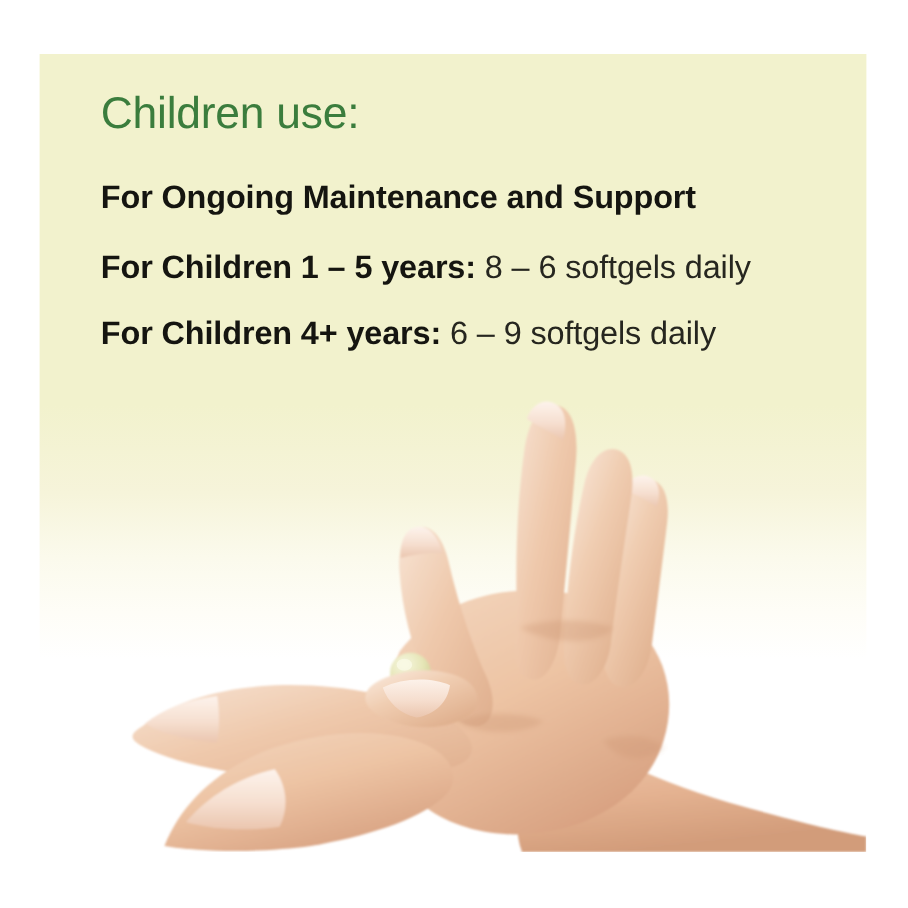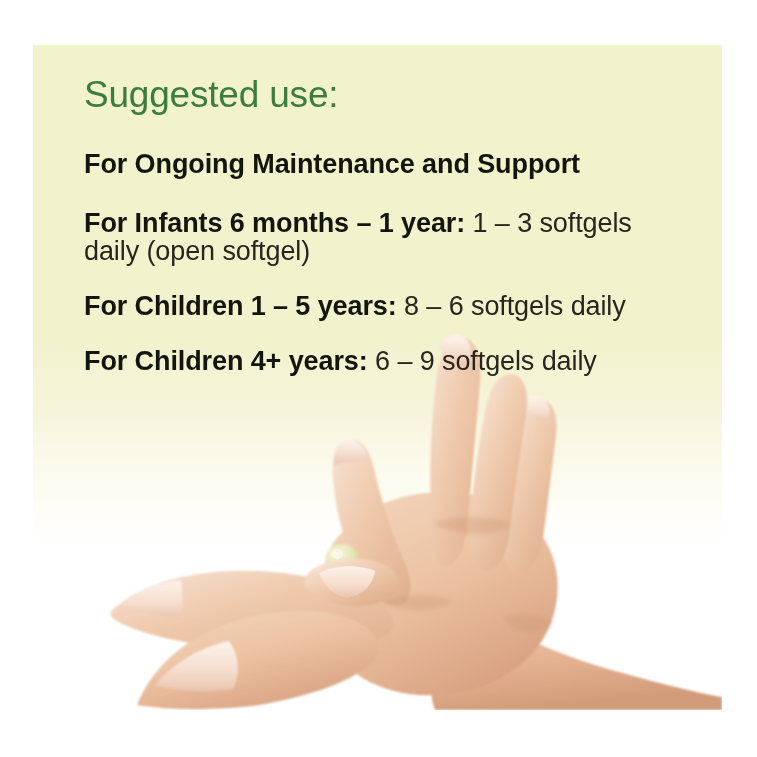--- a/index.html
+++ b/index.html
@@ -236,27 +236,24 @@
         <path d="M280 524 C300 512 330 510 352 520 C368 528 370 546 354 554
                  C330 566 296 562 278 548 C268 540 270 530 280 524 Z" fill="url(#skinB)" filter="url(#soft)"></path>
         <path d="M286 528 C302 520 326 519 342 526
                  C340 540 330 550 314 553
                  C300 550 290 540 286 528 Z" fill="url(#nailG)" opacity="0.95"></path>
       </svg>
     </div>
 
     <div class="text-block">
 
-      <h1 class="heading">Suggested use:</h1>
+      <h1 class="heading">Children use:</h1>
 
       <p class="para intro">For Ongoing Maintenance and Support</p>
 
-      <p class="para">
-        <span class="lbl">For Infants 6 months – 1 year:</span><span class="val"> 1 – 3 softgels daily (open softgel)</span>
-      </p>
 
       <p class="para">
         <span class="lbl">For Children 1 – 5 years:</span><span class="val"> 8 – 6 softgels daily</span>
       </p>
 
       <p class="para">
         <span class="lbl">For Children 4+ years:</span><span class="val"> 6 – 9 softgels daily</span>
       </p>
 
     </div>

